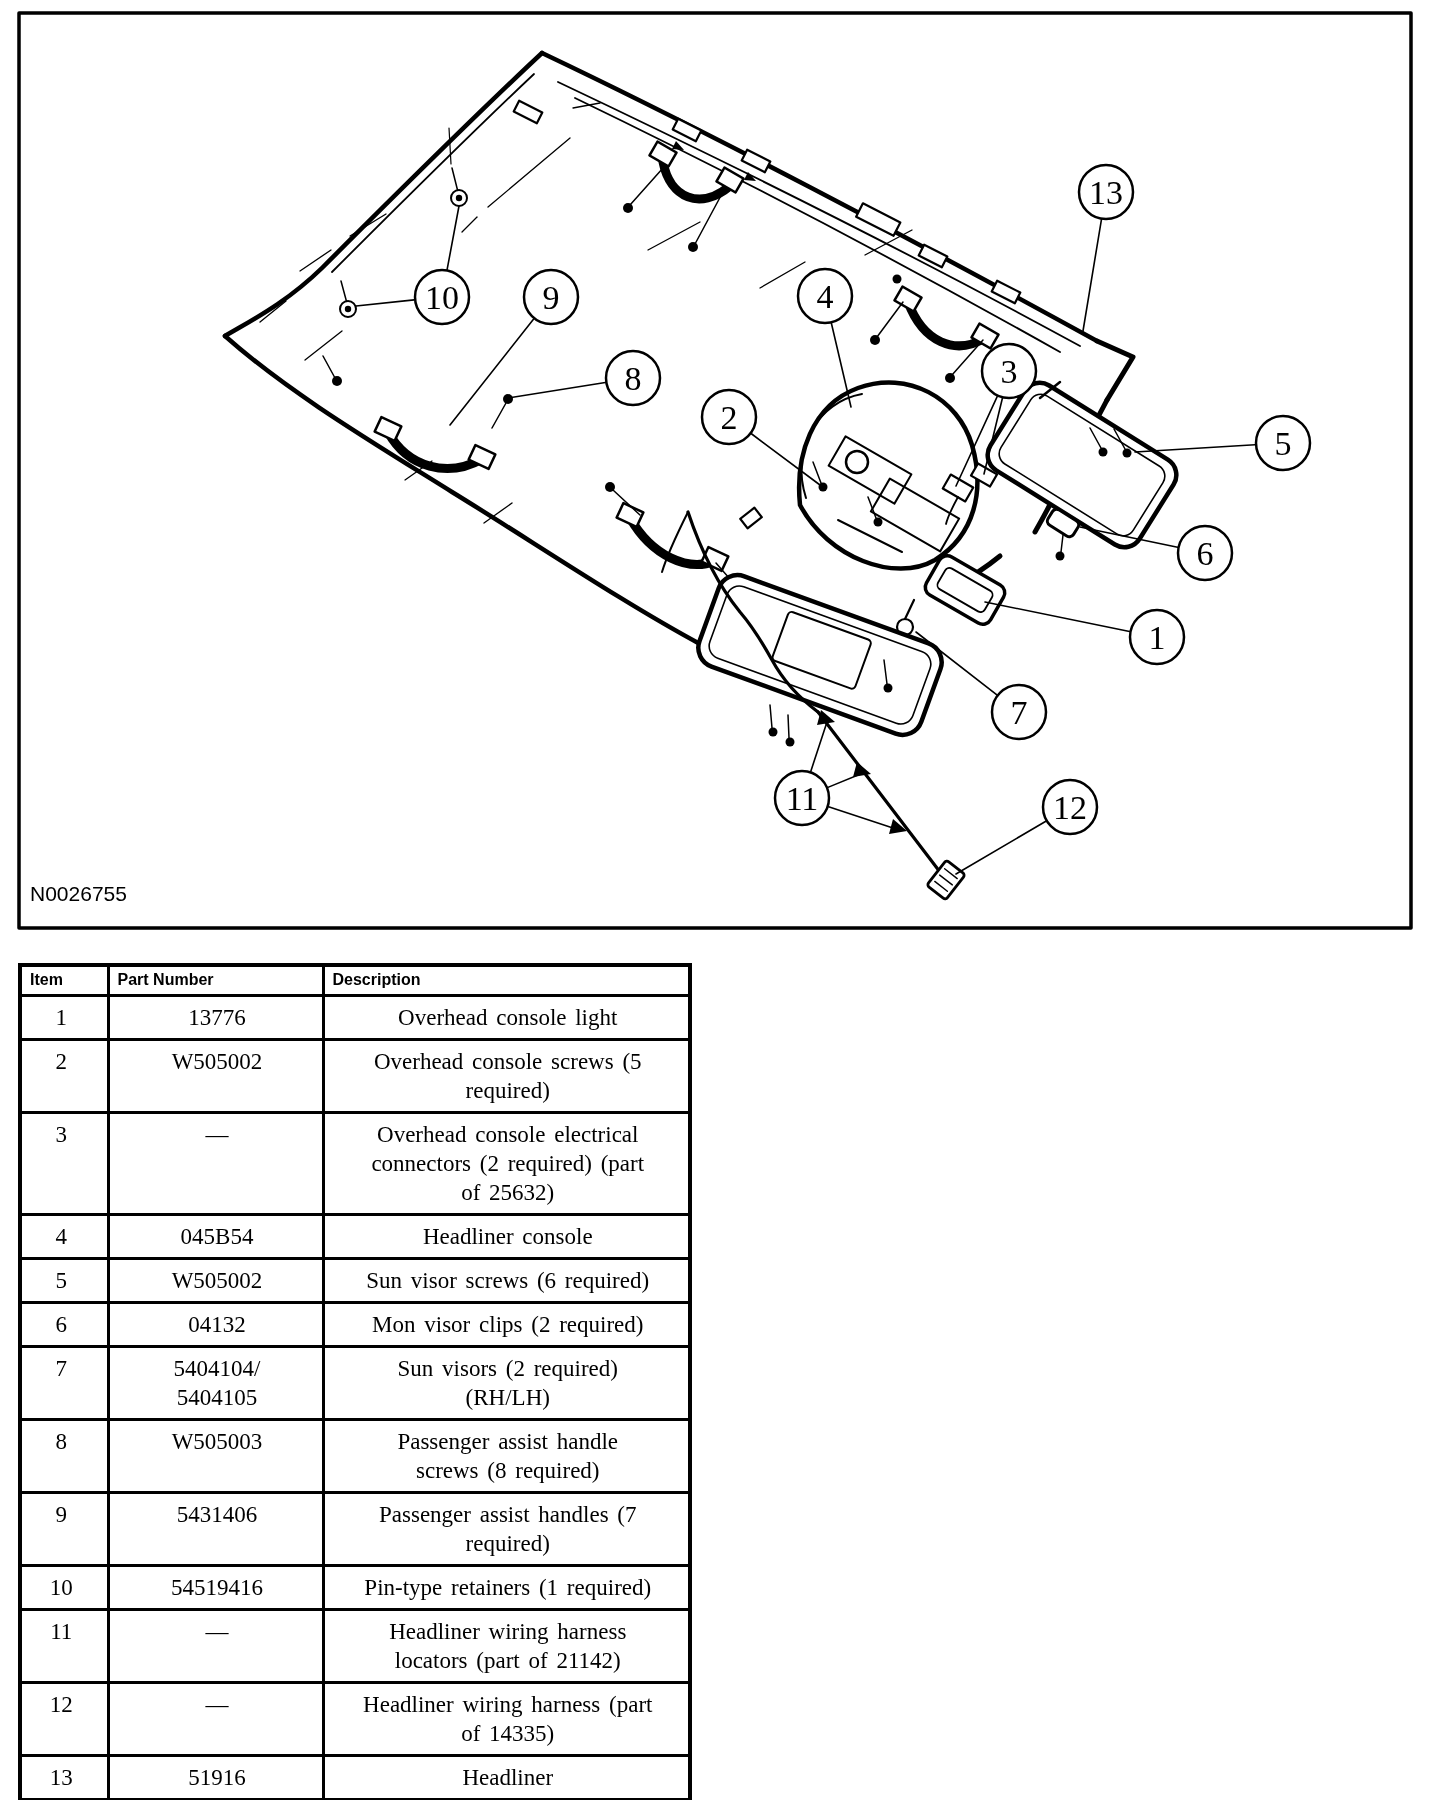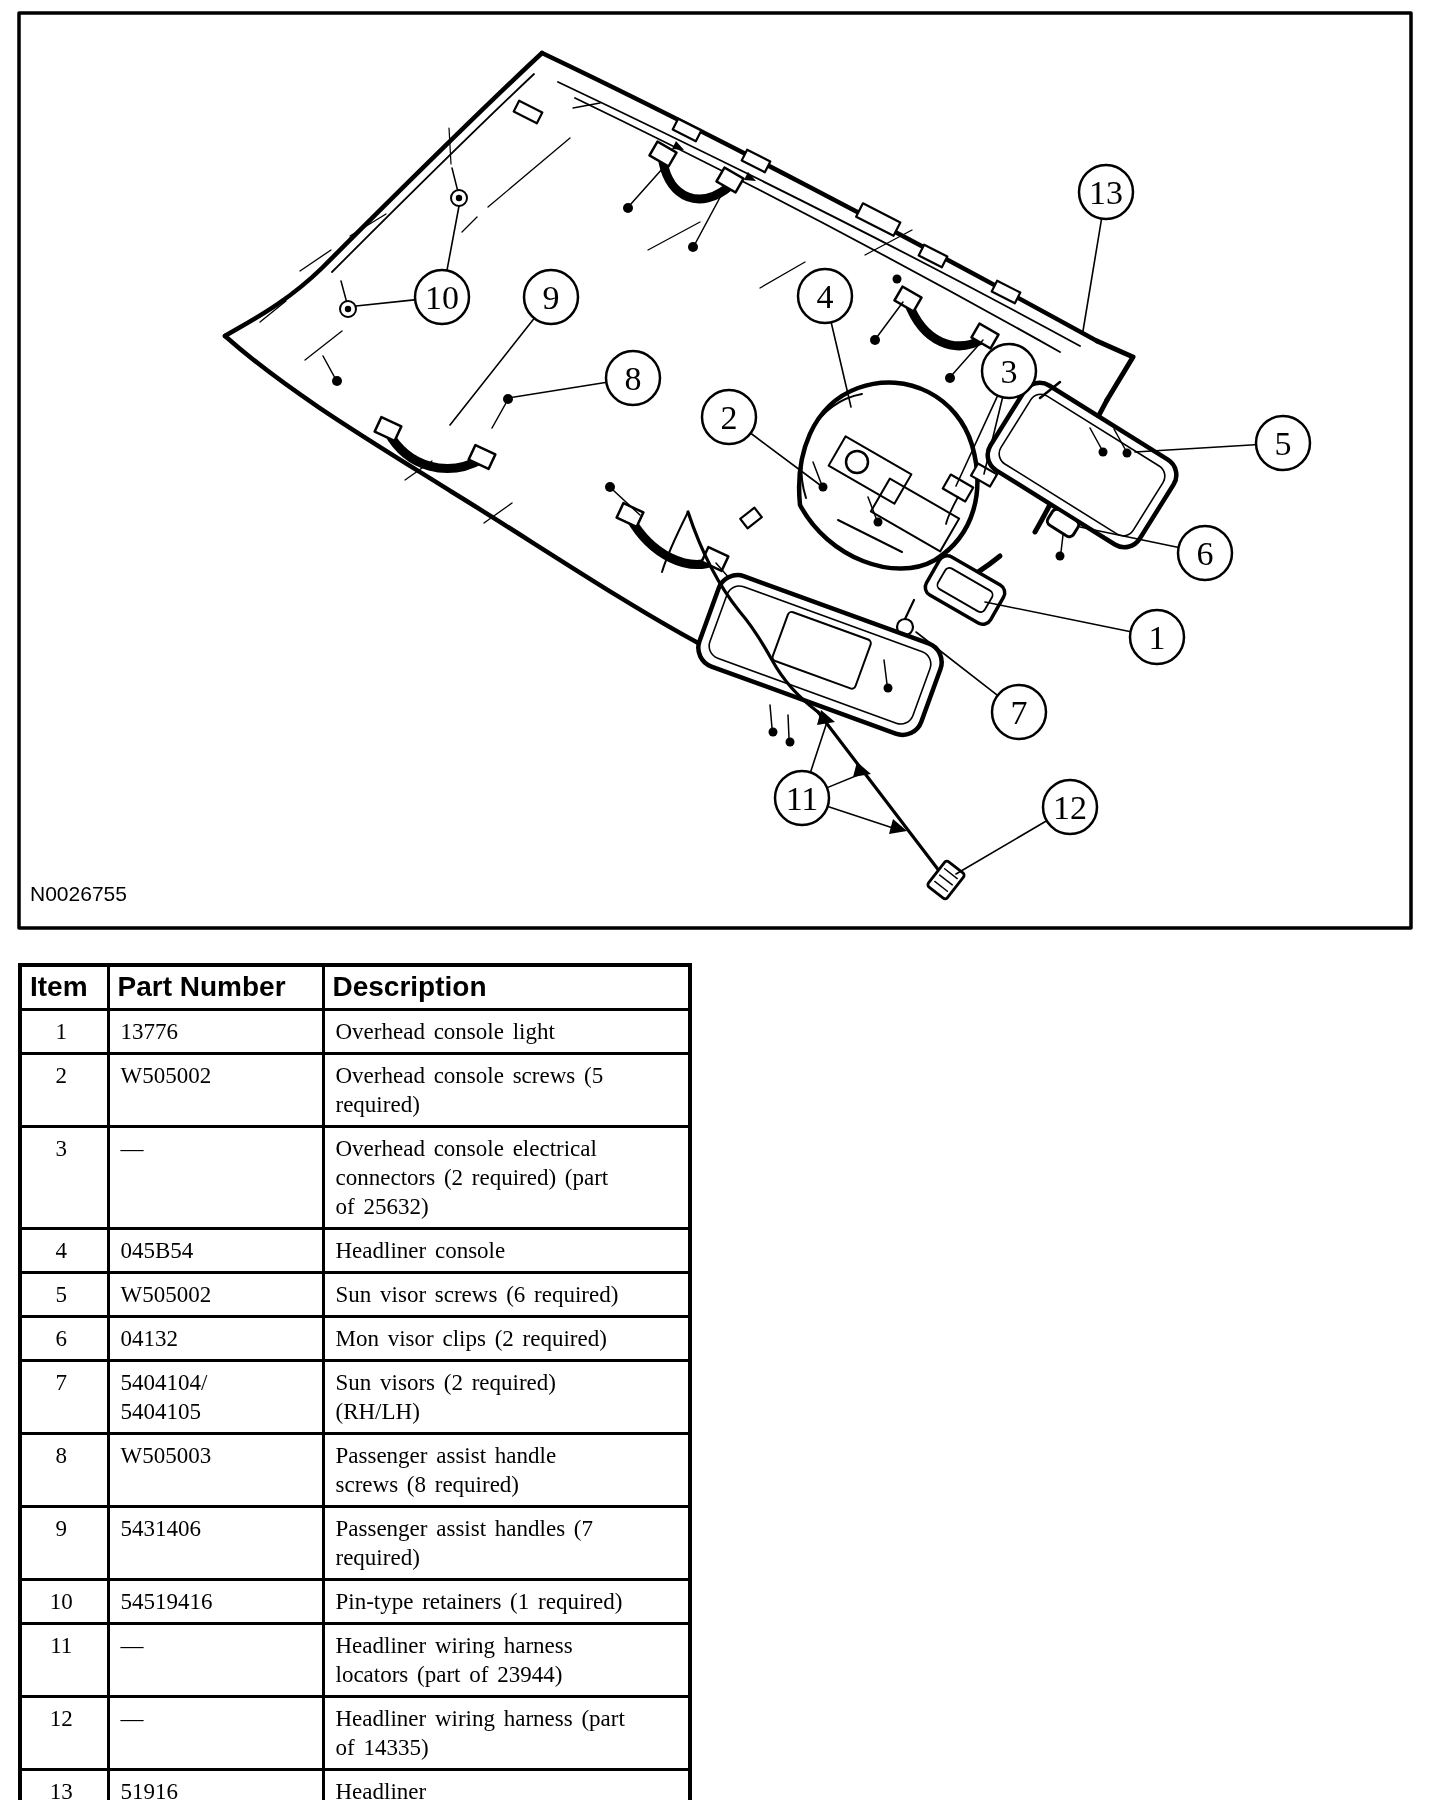--- a/index.html
+++ b/index.html
@@ -4,24 +4,24 @@
 <style>
   html,body{margin:0;padding:0;background:#ffffff;}
   #page{position:relative;width:1440px;height:1800px;background:#ffffff;overflow:hidden;
         font-family:"Liberation Serif", serif;color:#000;}
   #figure-svg{position:absolute;left:0;top:0;}
   
   #parts-table{position:absolute;left:18px;top:963px;width:670px;
 Border:0;border-collapse:collapse;table-layout:fixed;background:#fff;}
   #parts-table, #parts-table td, #parts-table th{border:3px solid #000;}
   #parts-table{border-width:4px;}
-  #parts-table th{font-family:"Liberation Sans", sans-serif;font-weight:bold;font-size:28px;
+  #parts-table th{font-family:"Liberation Sans", sans-serif;font-weight:bold;font-size:16px;
         text-align:left;padding:4px 6px 5px 8px;white-space:nowrap;}
   #parts-table td{font-size:23px;line-height:29px;vertical-align:top;
-        padding:6px 8px 6px 11px;white-space:pre-line;word-spacing:3px;}
+        padding:6px 8px 6px 11px;white-space:pre-line;word-spacing:3px;text-align:center;}
   #parts-table td.c-item{text-align:center;padding-left:0;padding-right:6px;}
   col.w-item{width:88px;} col.w-part{width:215px;} col.w-desc{width:367px;}
 </style>
 </head>
 <body>
 
 <div id="page">
 
   <svg id="figure-svg" width="1440" height="950" viewBox="0 0 1440 950" fill="none" stroke="#000" stroke-linecap="round" stroke-linejoin="round">
 
@@ -340,21 +340,21 @@
         </tr>
         <tr>
           <td class="c-item">10</td>
           <td class="c-part">54519416</td>
           <td class="c-desc">Pin-type retainers (1 required)</td>
         </tr>
         <tr>
           <td class="c-item">11</td>
           <td class="c-part">—</td>
           <td class="c-desc">Headliner wiring harness
-locators (part of 23944)</td>
+locators (part of 21142)</td>
         </tr>
         <tr>
           <td class="c-item">12</td>
           <td class="c-part">—</td>
           <td class="c-desc">Headliner wiring harness (part
 of 14335)</td>
         </tr>
         <tr>
           <td class="c-item">13</td>
           <td class="c-part">51916</td>

